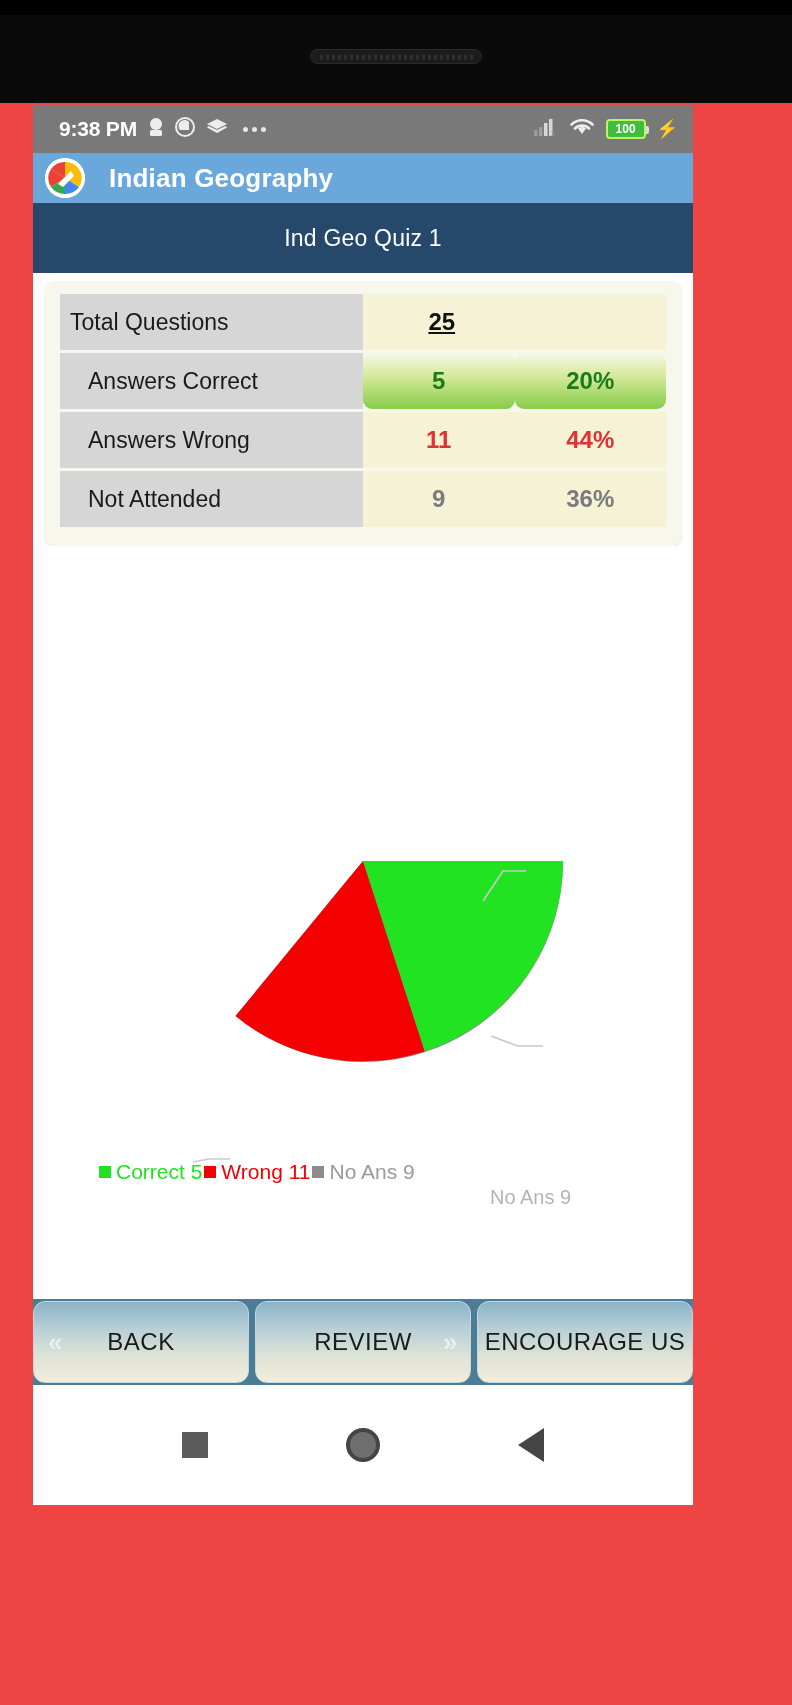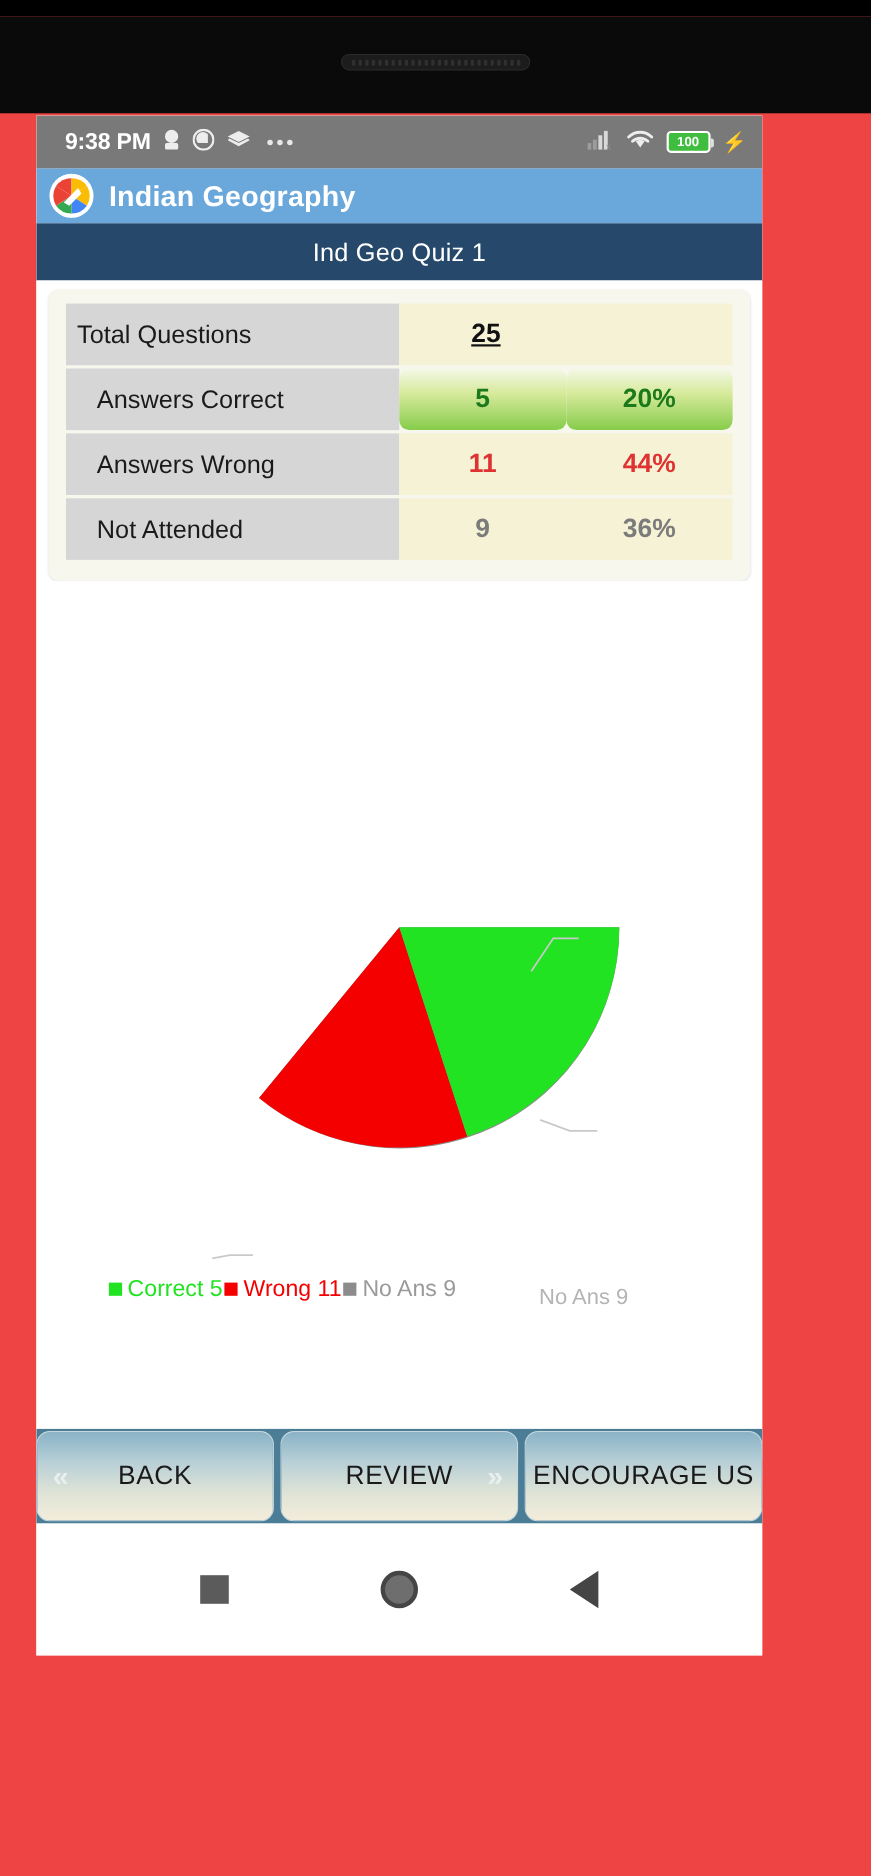--- a/index.html
+++ b/index.html
@@ -85,21 +85,21 @@
     background: #e8e8e8; display:block;
   }
   .status-right {
     margin-left: auto;
     display: flex;
     align-items: center;
     gap: 11px;
   }
   .battery {
     width: 40px; height: 20px;
-    border: 2px solid #ffffff;
+    border: 2px solid #bef264;
     border-radius: 4px;
     position: relative;
     display: flex;
     align-items: center;
     justify-content: center;
     background: #3ebd3e;
   }
   .battery:after {
     content: "";
     position: absolute;
@@ -116,40 +116,40 @@
   }
   .bolt { font-size: 18px; color: #efefef; line-height: 1; }
 
   
   .titlebar {
     height: 50px;
     background: #6aa8dc;
     display: flex;
     align-items: center;
     padding-left: 12px;
-    gap: 14px;
+    gap: 24px;
   }
   .app-icon {
     width: 40px; height: 40px;
     border-radius: 50%;
     background: #ffffff;
     position: relative;
     overflow: hidden;
     flex: 0 0 auto;
   }
   .app-title {
     color: #ffffff;
     font-size: 26px;
     font-weight: bold;
     letter-spacing: 0.2px;
   }
 
   
   .subtitlebar {
-    height: 52px;
+    height: 70px;
     background: #26496b;
     display: flex;
     align-items: center;
     justify-content: center;
   }
   .subtitle-text {
     color: #ffffff;
     font-size: 23px;
     letter-spacing: 0.2px;
   }

